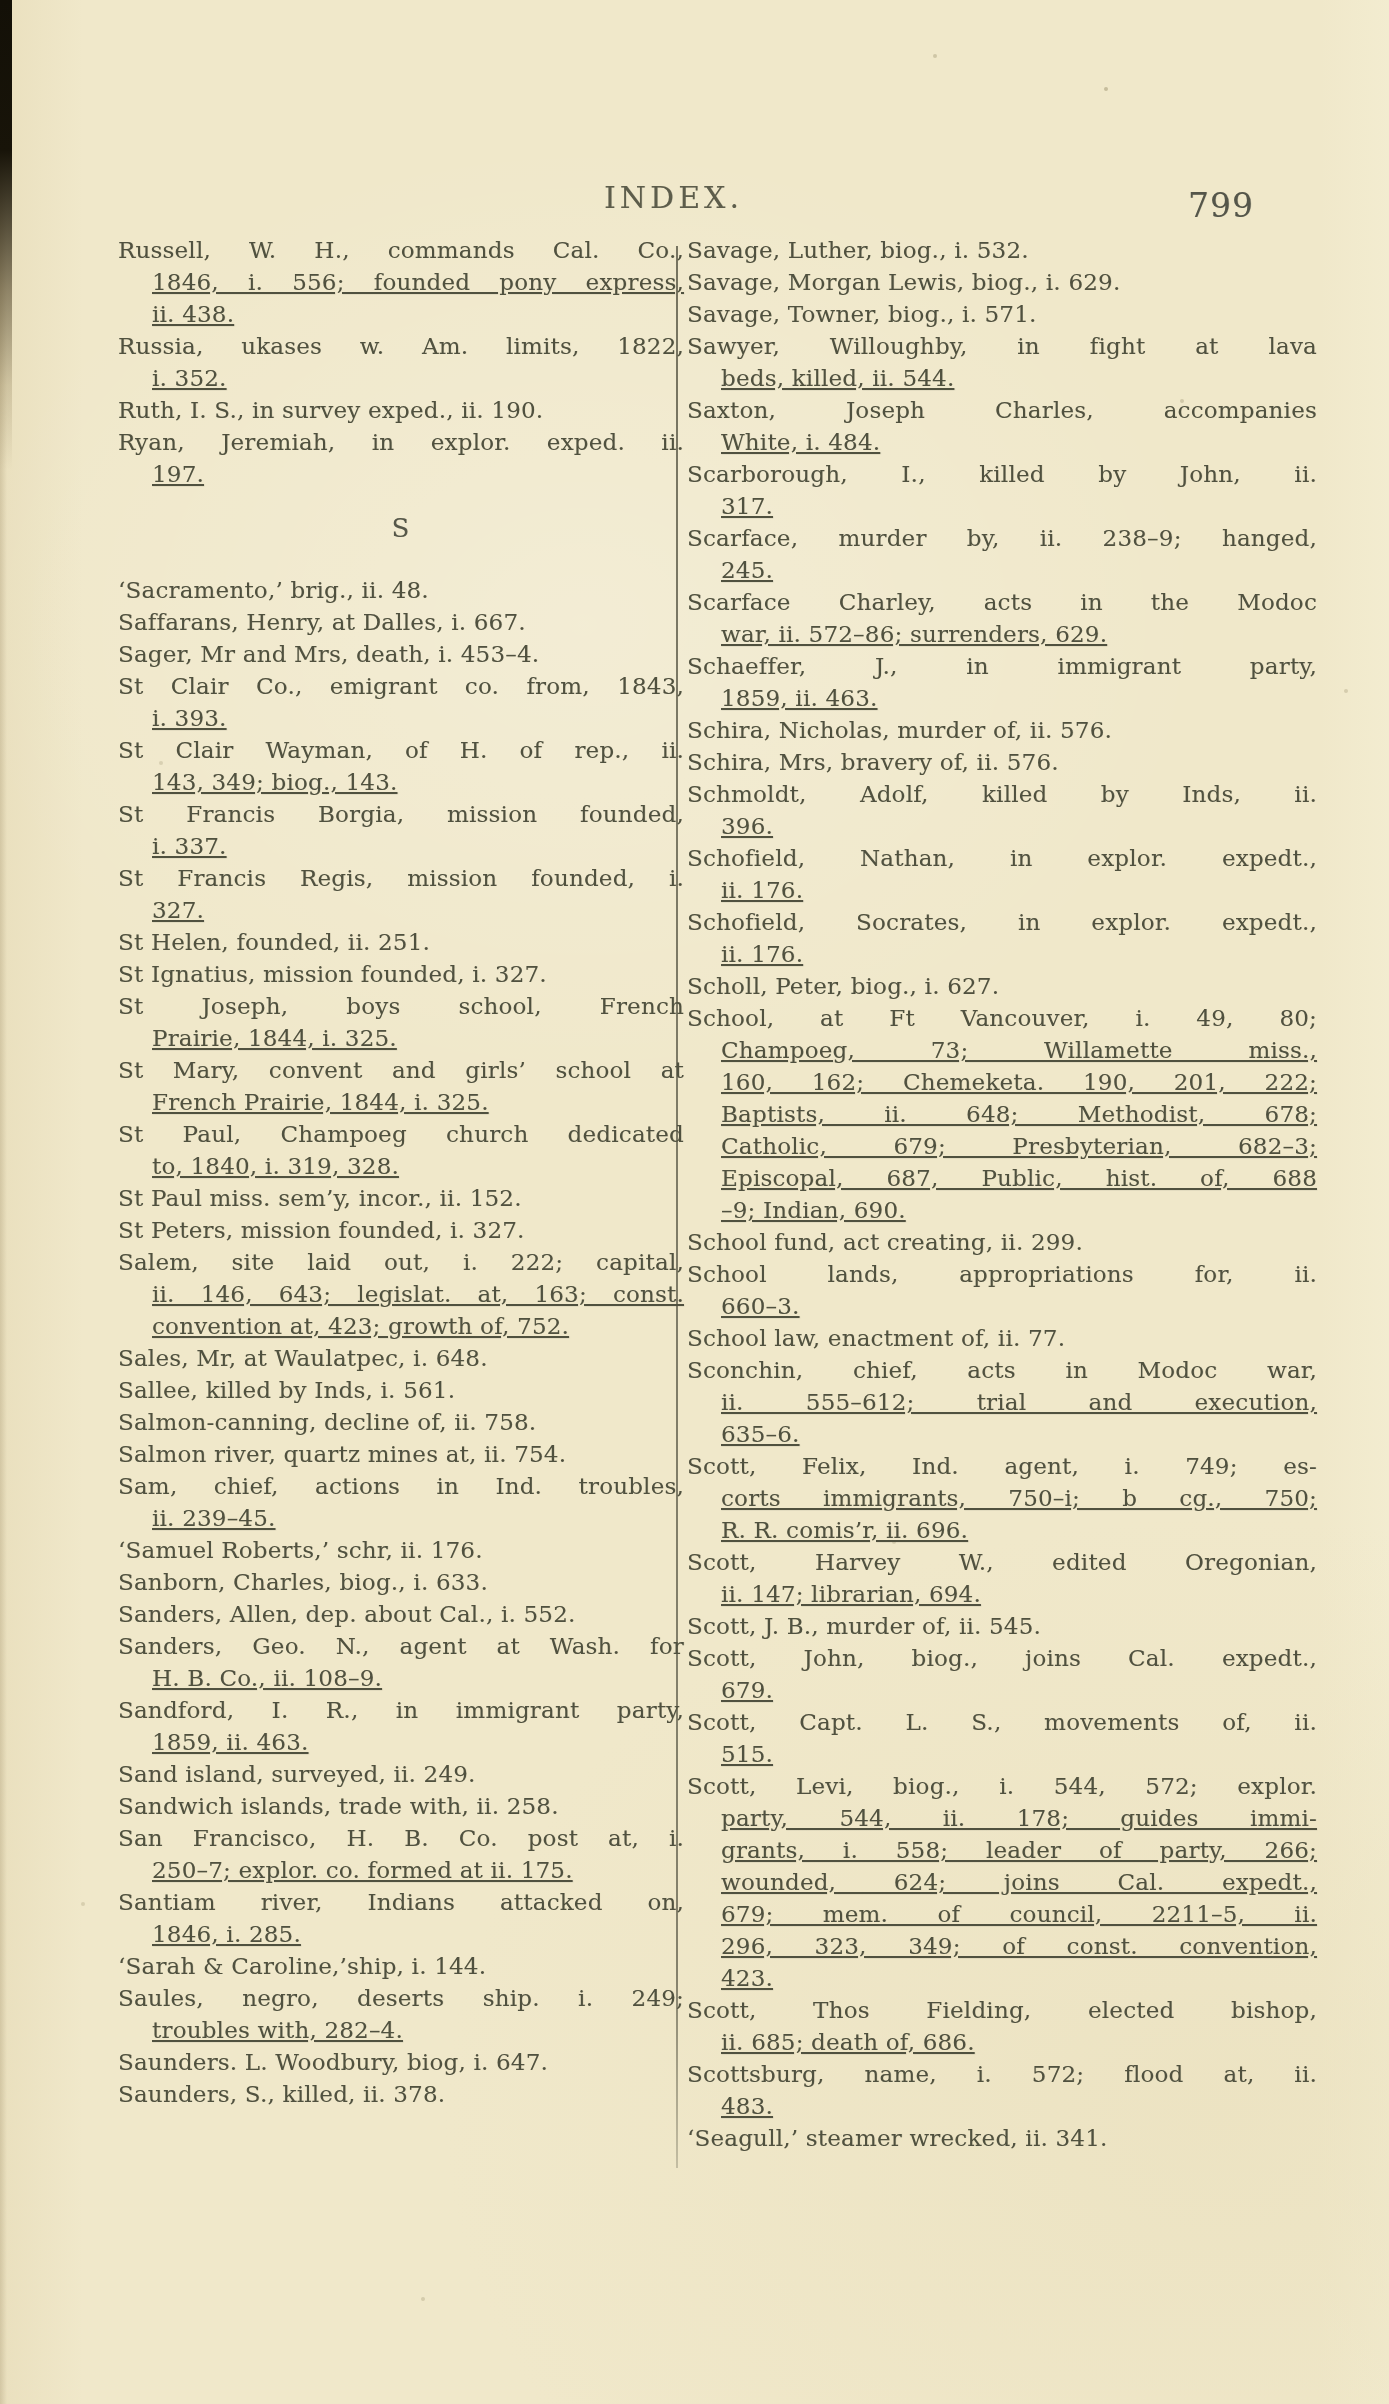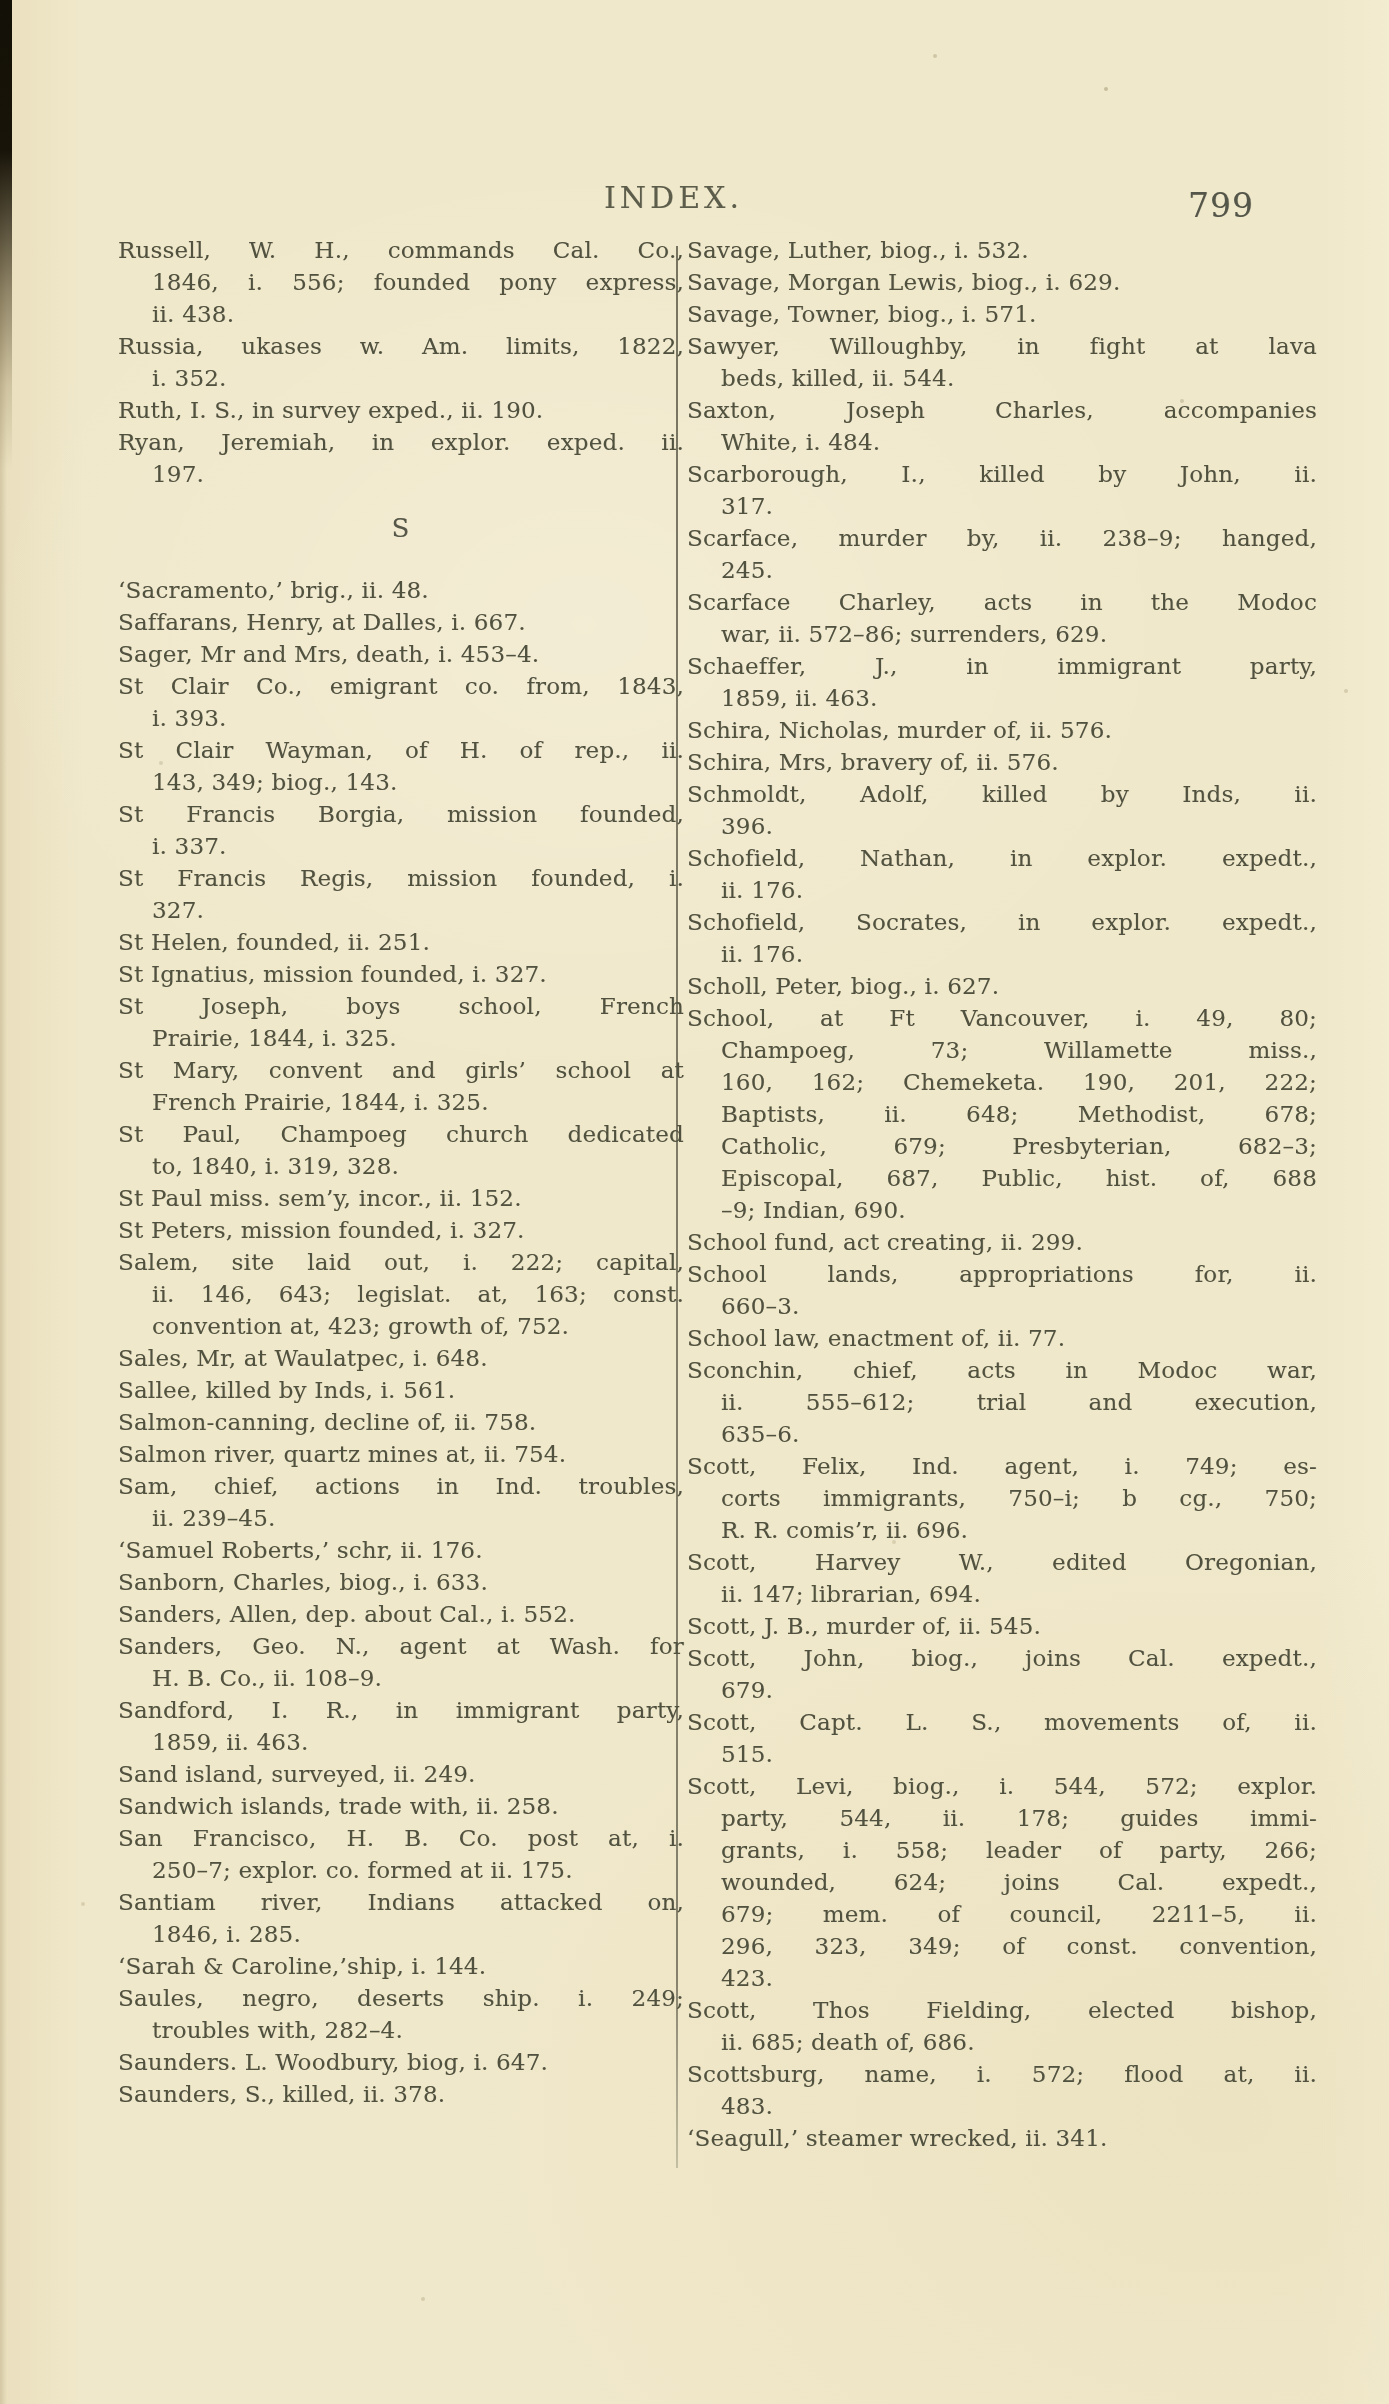--- a/index.html
+++ b/index.html
@@ -59,21 +59,21 @@
     text-shadow:0.4px 0.4px 0 rgba(80,80,63,0.22);
   }
   .col-left{left:106px;width:566px;margin-left:12px;}
   .col-right{left:687px;width:630px;}
   .entry{margin:0;}
   .entry .line{
     text-align:justify;
     text-align-last:justify;
     white-space:normal;
   }
-  .entry .line.cont{padding-left:34px;}
+  .entry .line.cont{padding-left:34px;text-decoration:underline;}
   .entry .line.last{text-align-last:left;}
   .section-letter{
     text-align:center;
     font-size:26px;line-height:32px;
     margin-top:22px;margin-bottom:30px;
     letter-spacing:1px;color:#565749;
   }
 </style>
 </head>
 <body>

